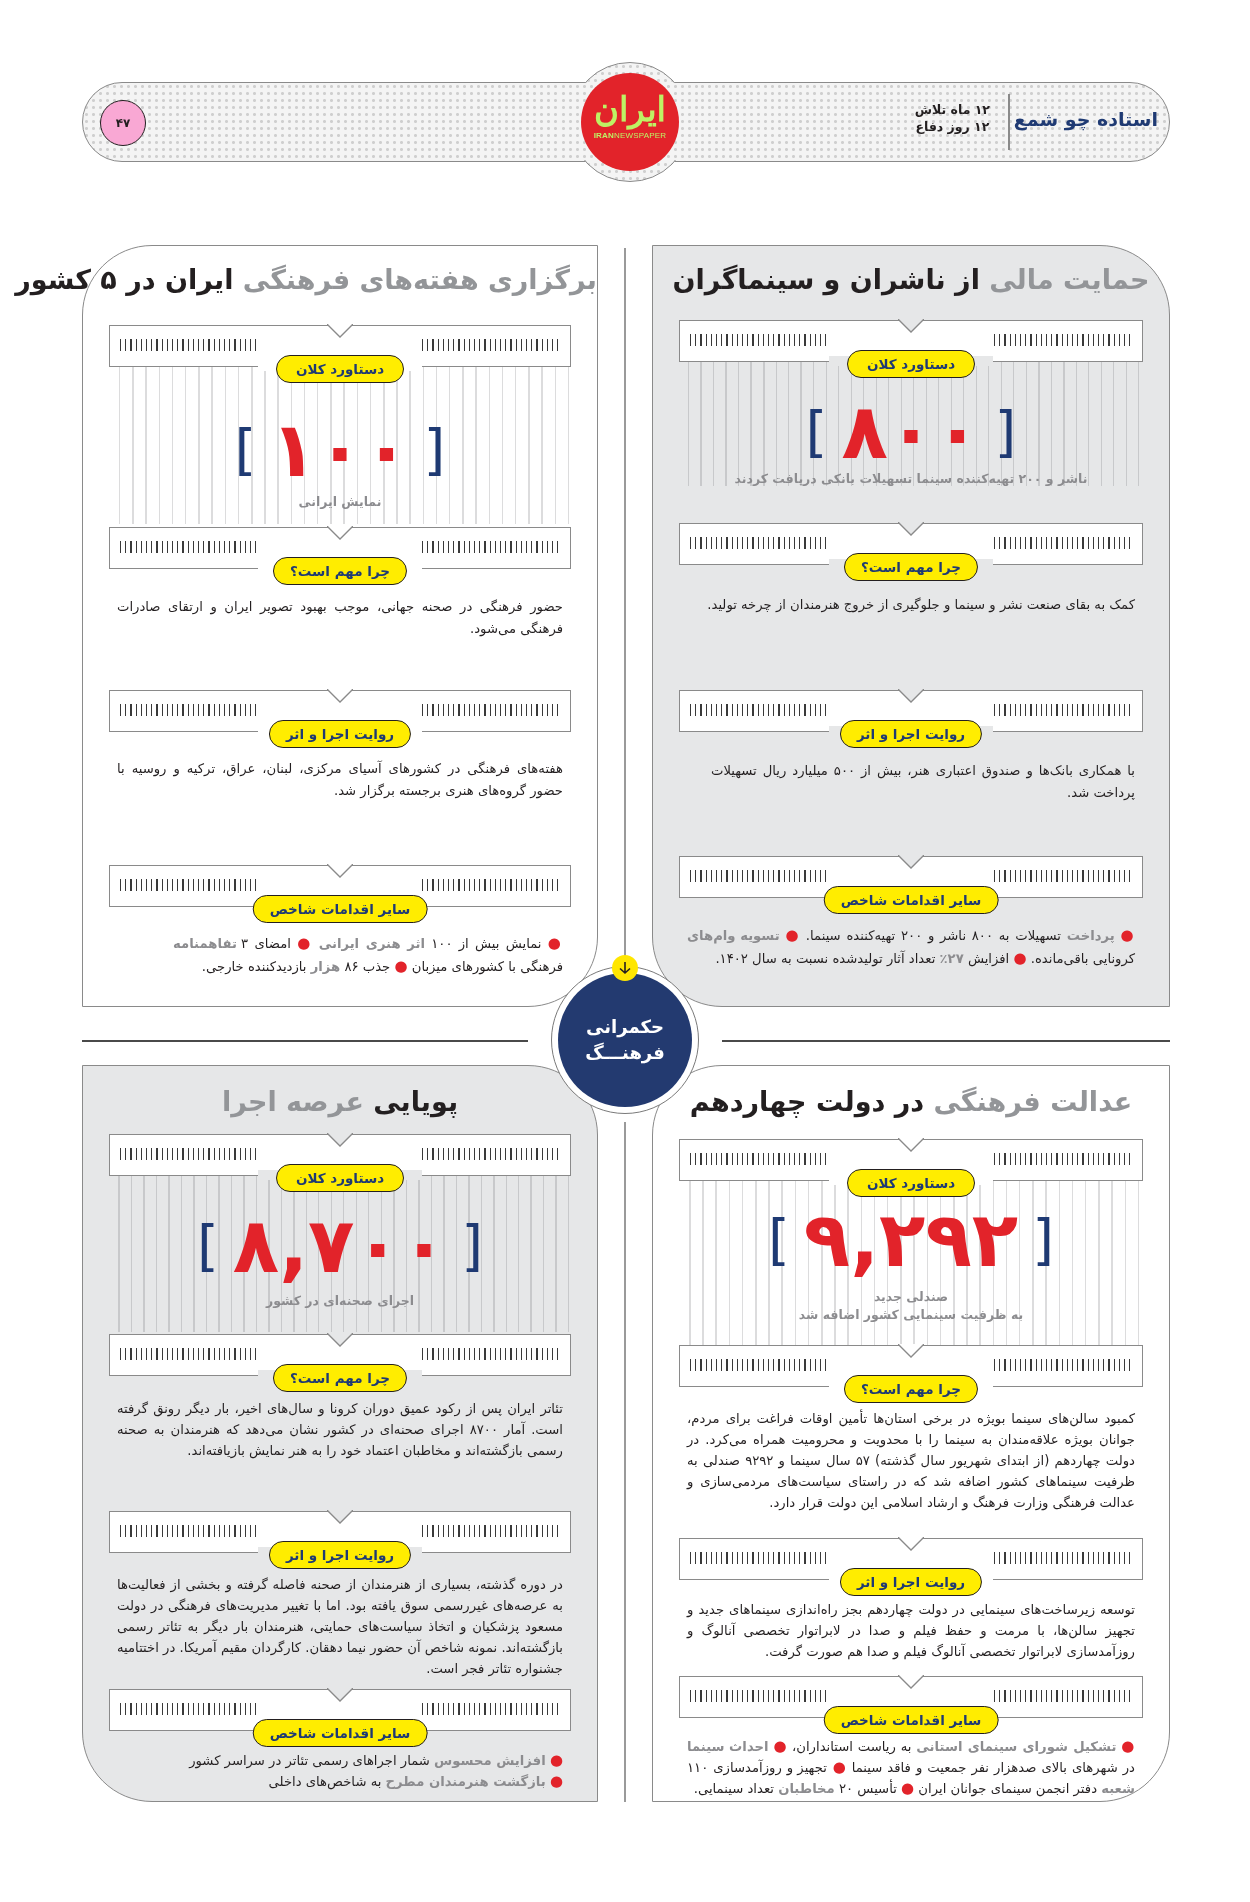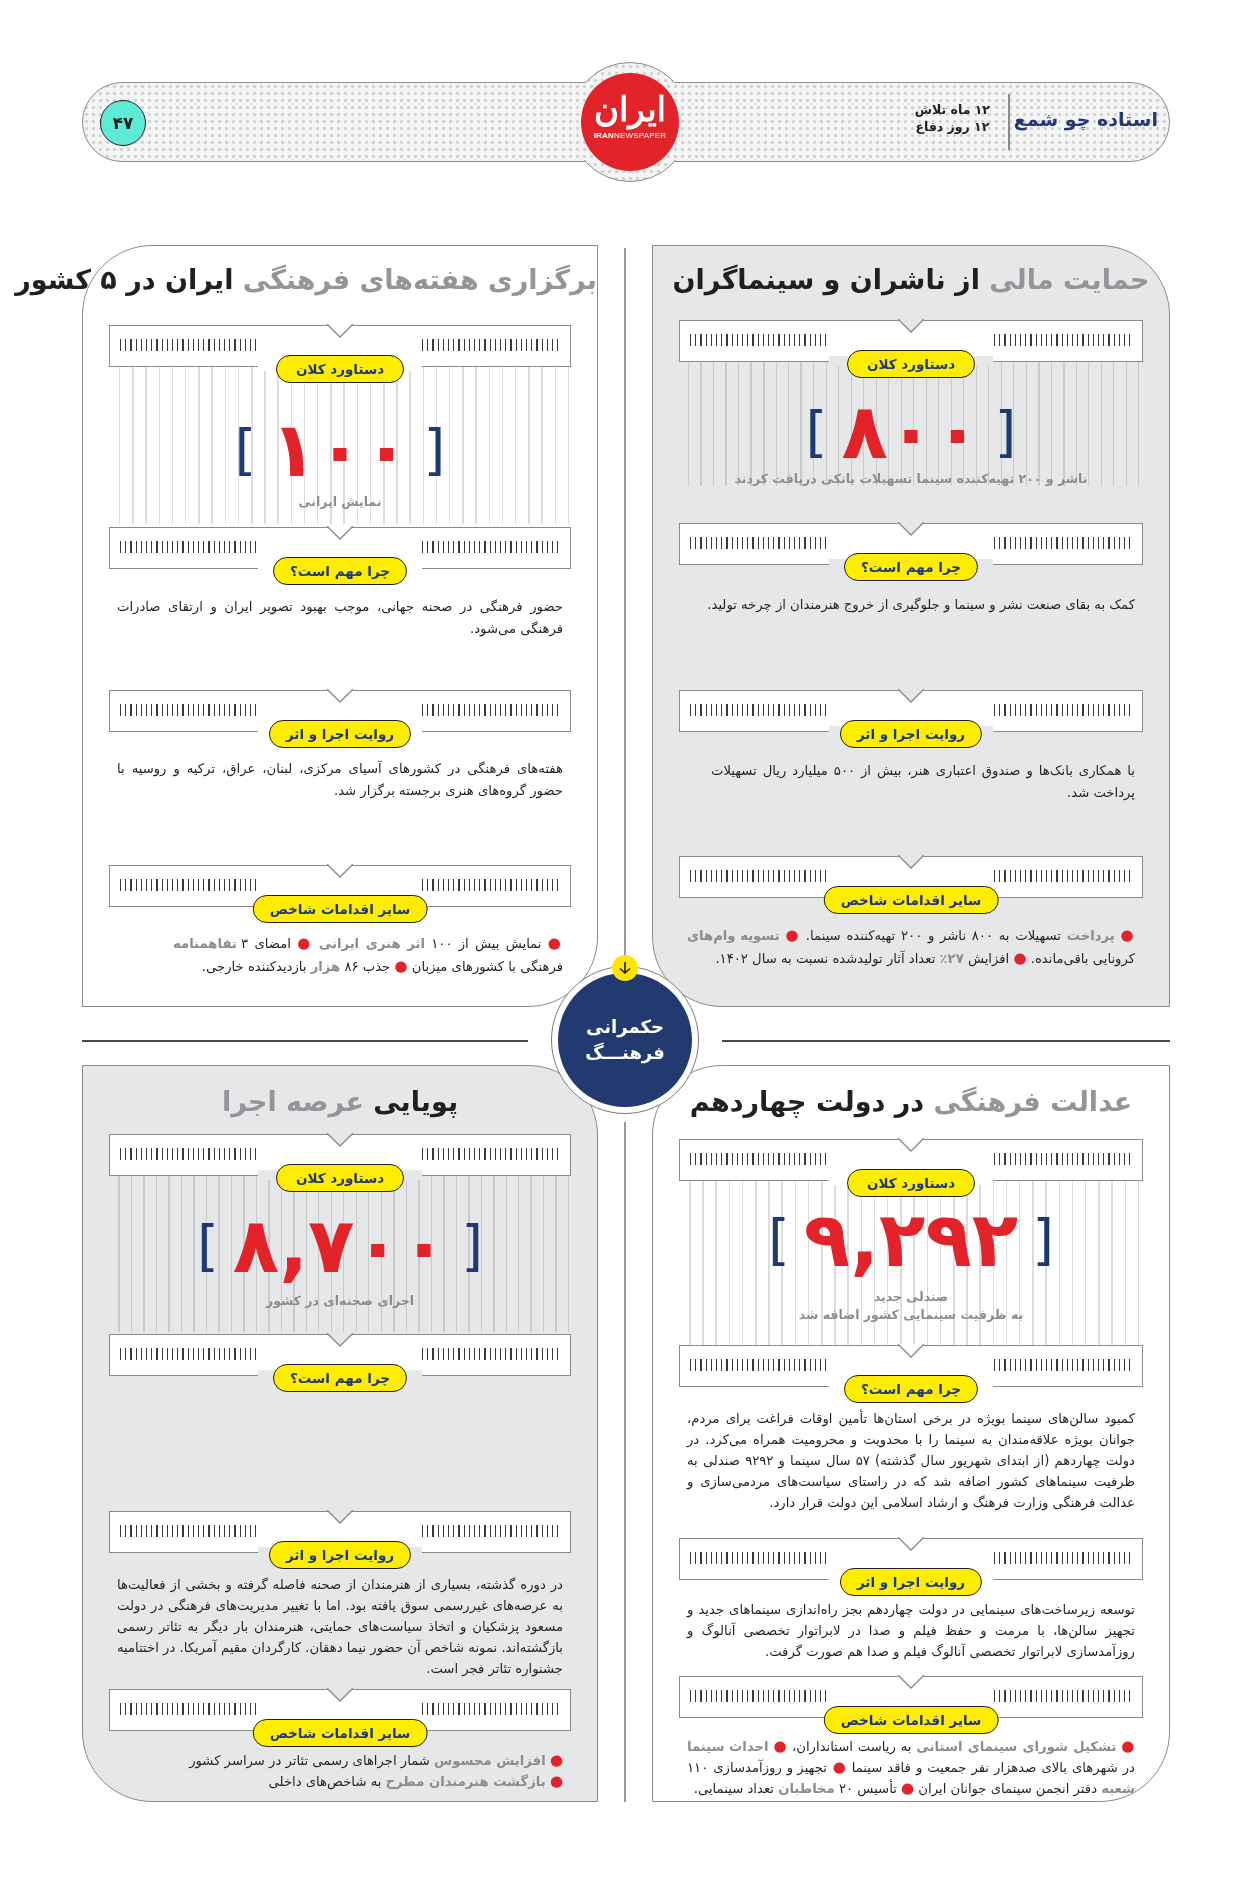--- a/index.html
+++ b/index.html
@@ -18,28 +18,28 @@
     position: absolute; left: 570px; top: 62px; width: 120px; height: 120px; border-radius: 50%;
     border: 1.5px solid #8a8a8a;
     background-color: #f4f4f4;
     background-image: radial-gradient(#cfcfcf 1.3px, transparent 1.6px);
     background-size: 7px 7px;
   }
   .logo-halo-mask { position: absolute; left: 560px; top: 83px; width: 140px; height: 77px; background-color: #f4f4f4;
     background-image: radial-gradient(#cfcfcf 1.3px, transparent 1.6px); background-size: 7px 7px; }
   .logo {
     position: absolute; left: 581px; top: 73px; width: 98px; height: 98px; border-radius: 50%;
-    background: #e2232a; color: #ffffff; text-align: center;
+    background: #e2232a; color: #bef264; text-align: center;
   }
   .logo-fa { display: block; font-family: "DejaVu Serif", serif; font-size: 34px; font-weight: bold; margin-top: 14px; line-height: 44px; }
   .logo-en { display: block; font-family: "Liberation Sans", sans-serif; font-size: 8px; letter-spacing: 0.2px; direction: ltr; }
   .logo-en b { font-weight: bold; }
   .page-num {
     position: absolute; left: 100px; top: 100px; width: 46px; height: 46px; border-radius: 50%;
-    background: #5eead4; border: 1.5px solid #231f20; font-weight: bold; font-size: 17px;
+    background: #f9a8d4; border: 1.5px solid #231f20; font-weight: bold; font-size: 12px;
     display: flex; align-items: center; justify-content: center;
   }
   .section-title { position: absolute; right: 92px; top: 108px; font-weight: bold; font-size: 19px; color: #1f3a73; }
   .section-sep { position: absolute; left: 1008px; top: 94px; width: 1.5px; height: 56px; background: #8a8a8a; }
   .section-sub { position: absolute; right: 260px; top: 101px; font-weight: bold; font-size: 12.5px; line-height: 17px; color: #231f20; text-align: center; }
 
   
   .vdiv { position: absolute; left: 624px; width: 1.5px; background: #9a9a9a; }
   .hdiv { position: absolute; top: 1040px; height: 1.5px; background: #4a4a4a; }
 
@@ -347,20 +347,21 @@
     <div class="box"></div>
     <svg class="notch" viewBox="0 0 26 14">
         <polygon points="0,0 13,13 26,0" fill="#e6e7e8"></polygon>
         <polyline points="0,0 13,13 26,0" fill="none" stroke="#8a8a8a" stroke-width="1.3"></polyline>
       </svg>
     <div class="ticks l"></div>
     <div class="ticks r"></div>
     <div class="gap" style="background:#e6e7e8;"></div>
     <div class="pill">چرا مهم است؟</div>
   </div>
+  <div class="body-text" style="top:332px;line-height:21px;">تئاتر ایران پس از رکود عمیق دوران کرونا و سال‌های اخیر، بار دیگر رونق گرفته است. آمار ۸۷۰۰ اجرای صحنه‌ای در کشور نشان می‌دهد که هنرمندان به صحنه رسمی بازگشته‌اند و مخاطبان اعتماد خود را به هنر نمایش بازیافته‌اند.</div>
 
   <div class="sec-bar" style="top:445px;">
     <div class="box"></div>
     <svg class="notch" viewBox="0 0 26 14">
         <polygon points="0,0 13,13 26,0" fill="#e6e7e8"></polygon>
         <polyline points="0,0 13,13 26,0" fill="none" stroke="#8a8a8a" stroke-width="1.3"></polyline>
       </svg>
     <div class="ticks l"></div>
     <div class="ticks r"></div>
     <div class="gap" style="background:#e6e7e8;"></div>

